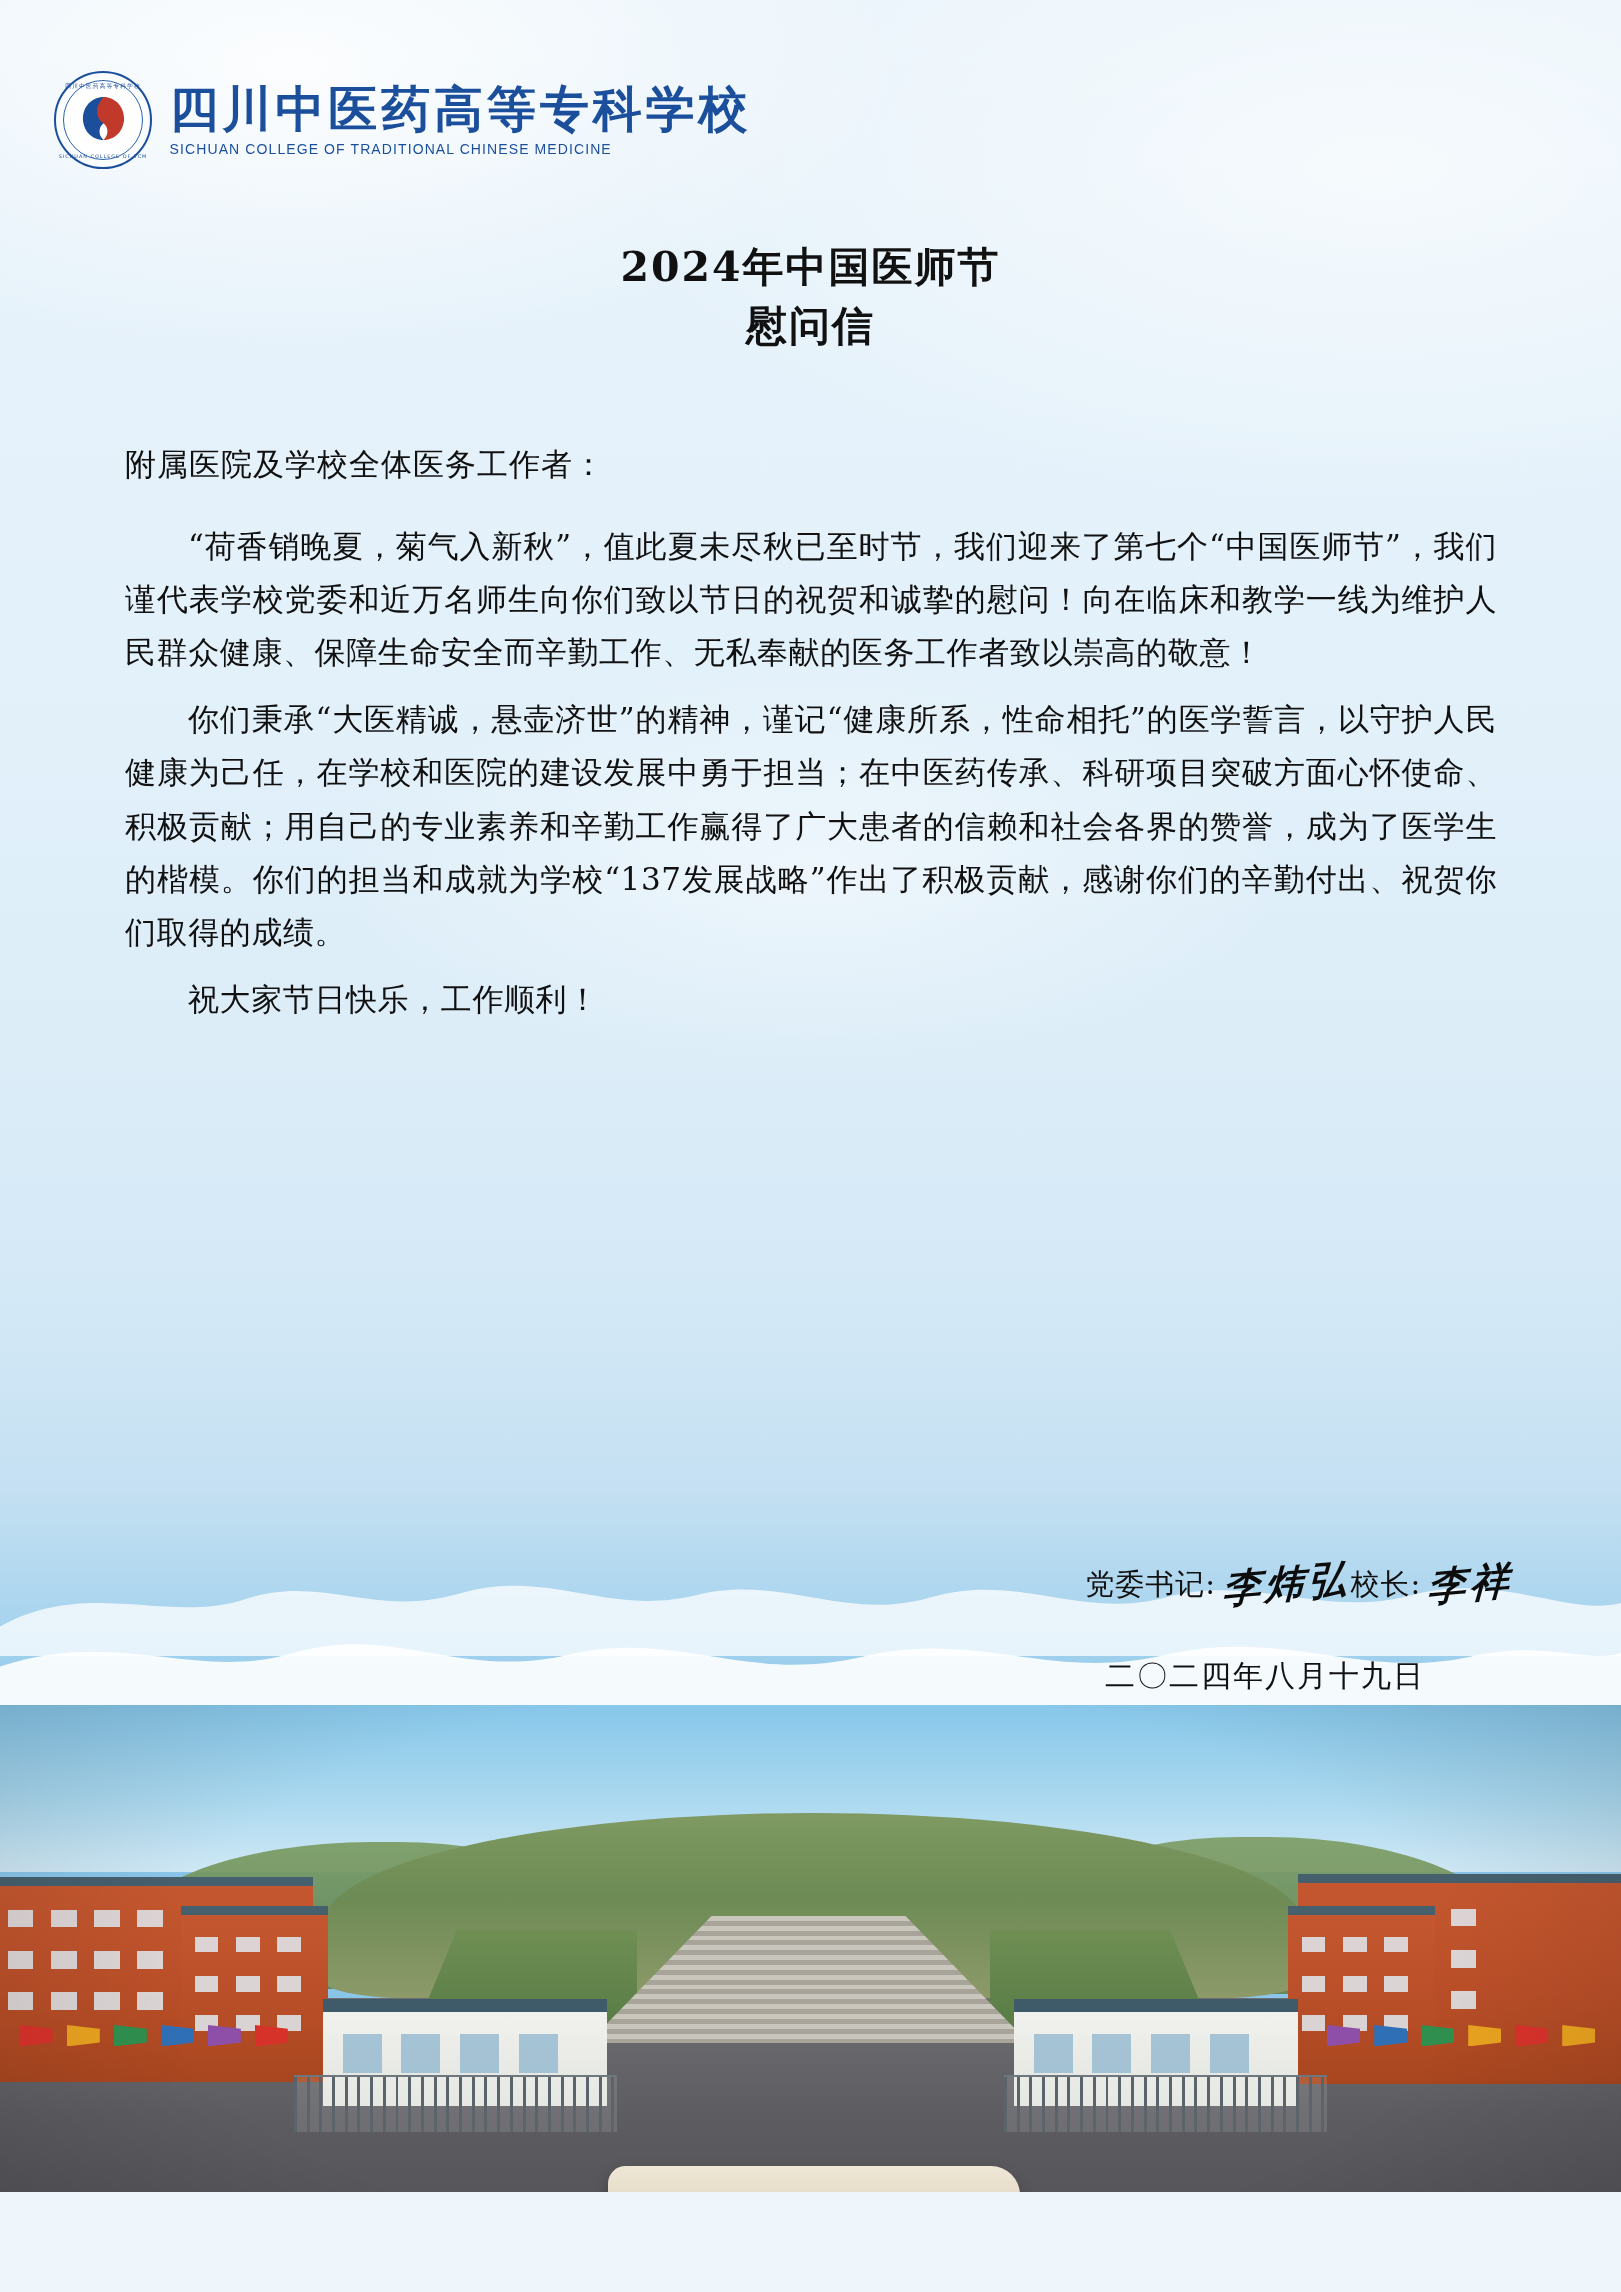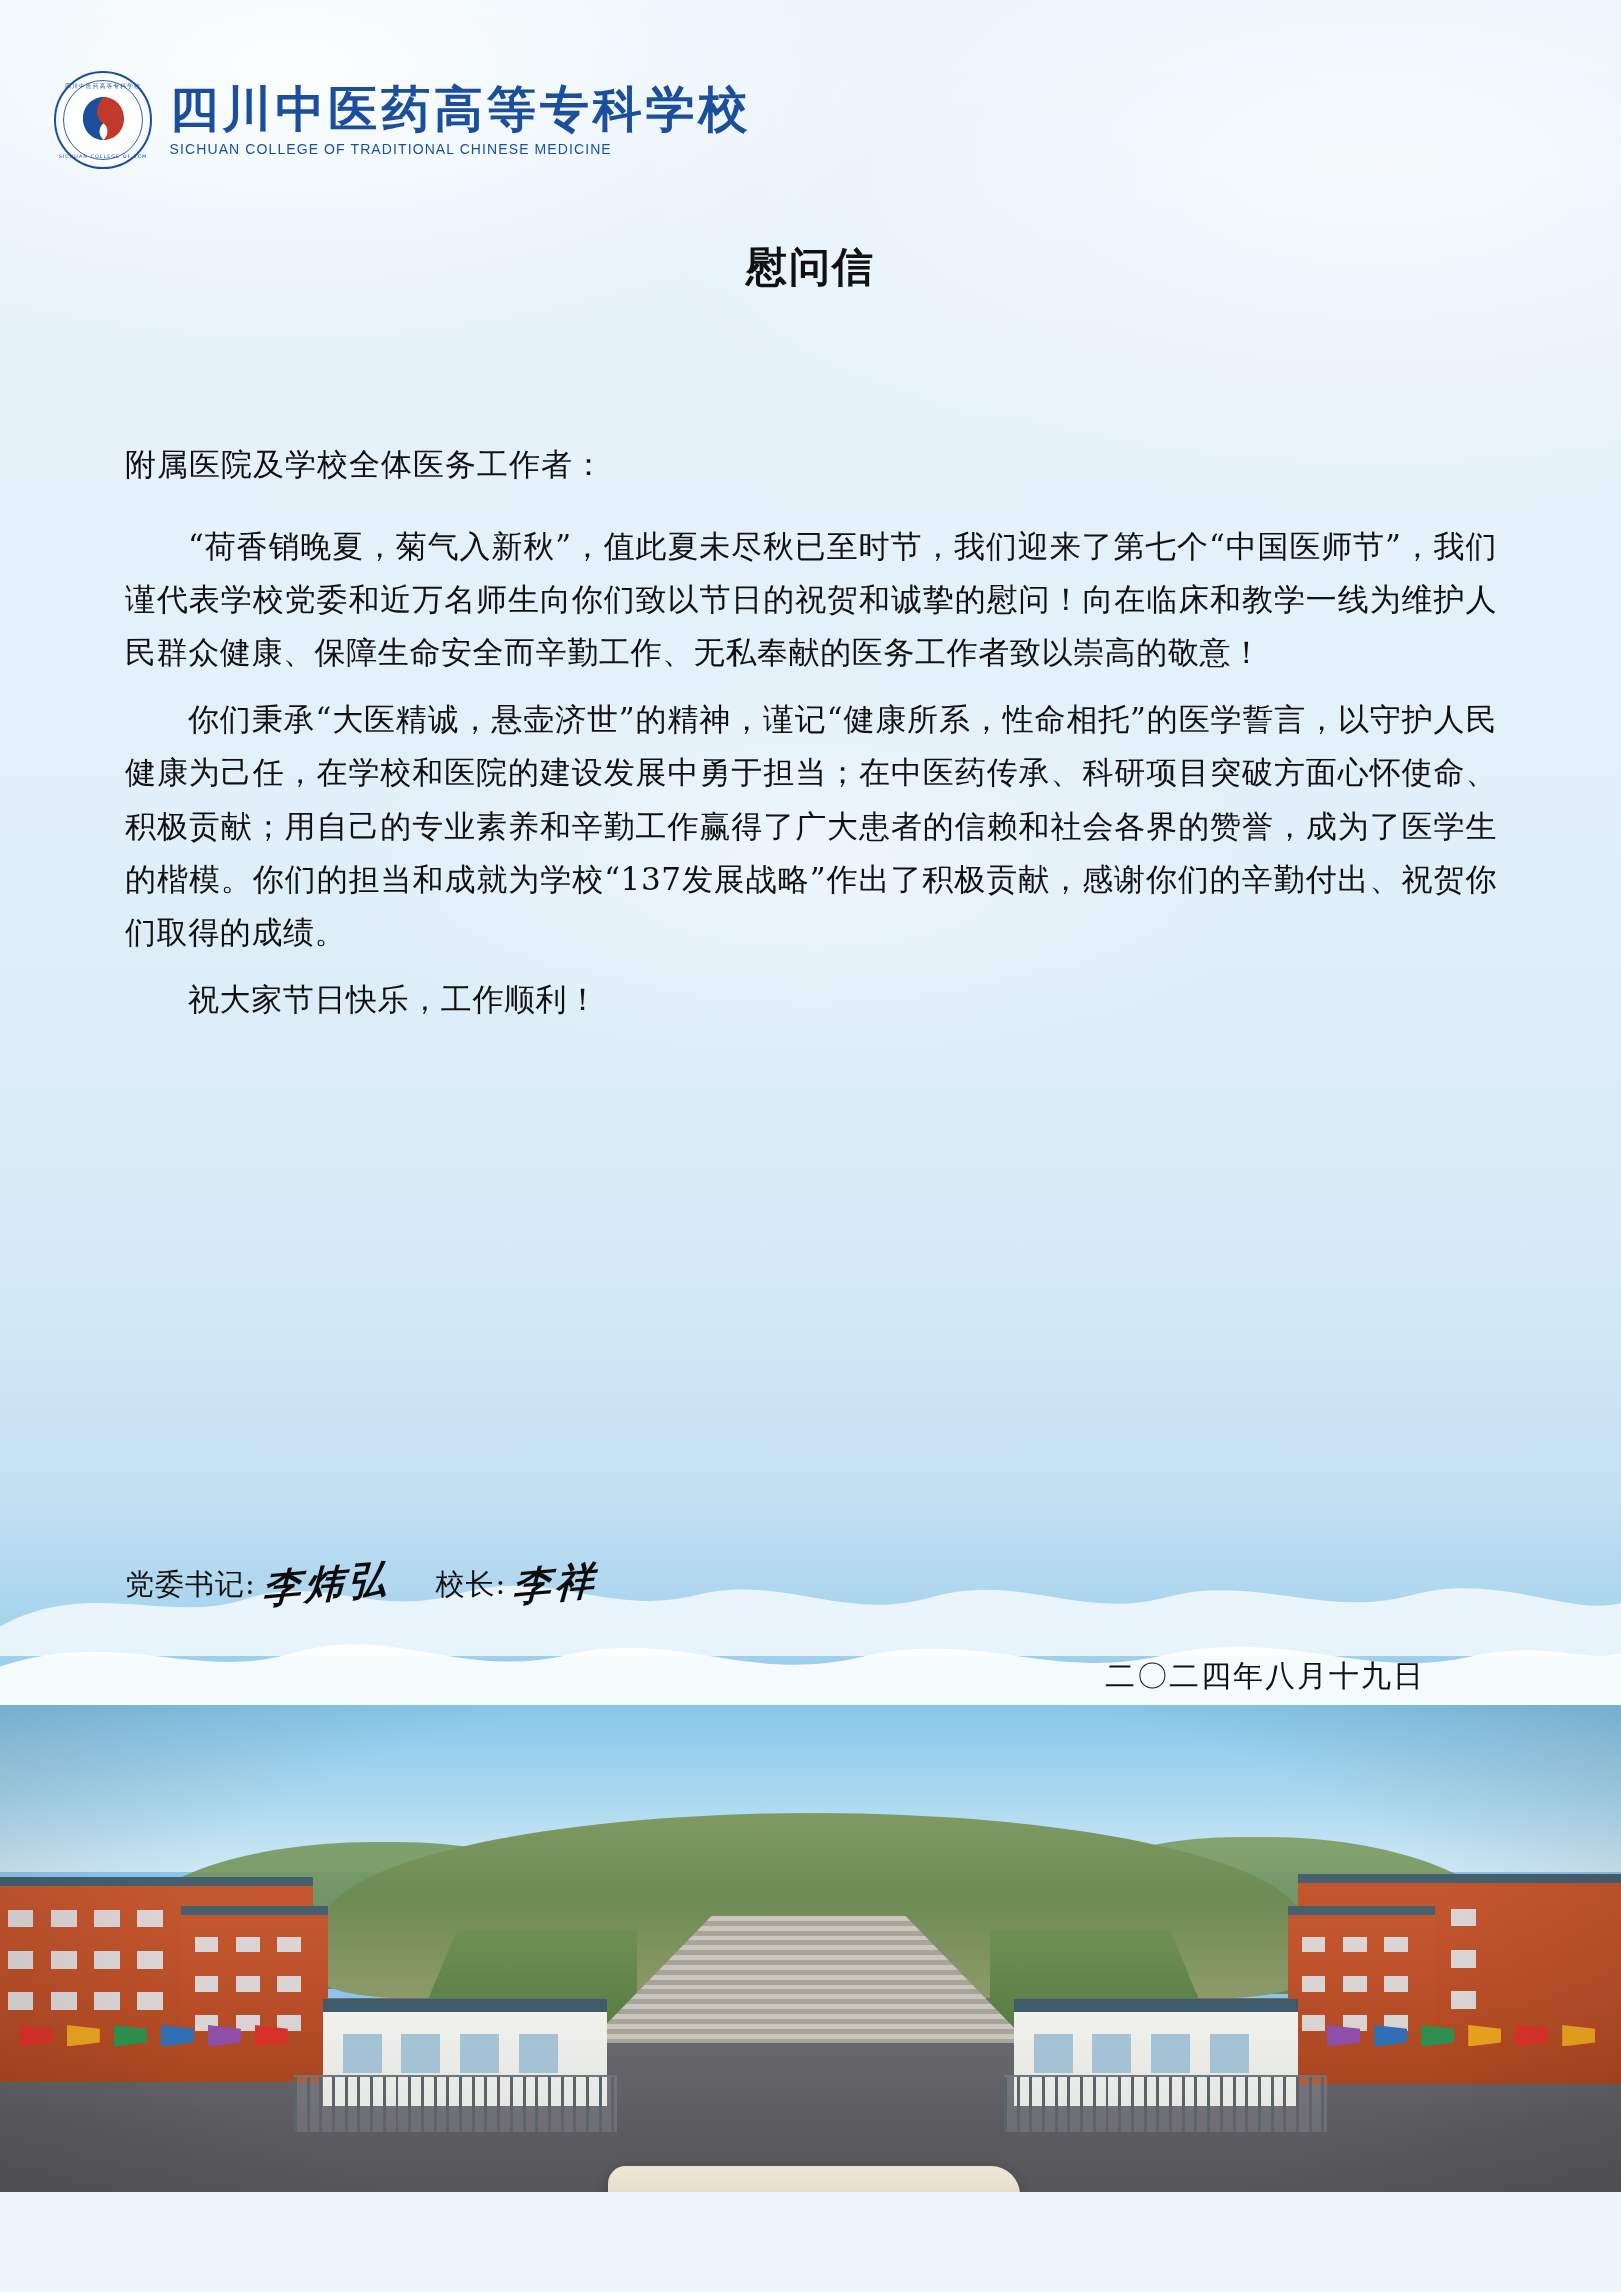--- a/index.html
+++ b/index.html
@@ -284,23 +284,22 @@
     font-family: "DejaVu Serif", serif;
   }
 
   
   .sign-row {
     position: absolute;
     left: 125px;
     right: 108px;
     top: 1564px;
     display: flex;
-    justify-content: flex-start;
+    justify-content: flex-end;
     align-items: flex-end;
-    gap: 45px;
   }
   .sign-item {
     display: flex;
     align-items: flex-end;
     gap: 5.9px;
   }
   .sign-label {
     font-size: 29px;
     color: #111;
     letter-spacing: 1px;
@@ -361,20 +360,21 @@
       </svg>
       <div class="arc-bottom">SICHUAN COLLEGE OF TCM</div>
     </div>
     <div class="logo-text">
       <div class="logo-cn">四川中医药高等专科学校</div>
       <div class="logo-en">SICHUAN COLLEGE OF TRADITIONAL CHINESE MEDICINE</div>
     </div>
   </div>
 
   <div class="title-block">
+    <div class="title-line">2024年中国医师节</div>
     <div class="title-line">慰问信</div>
   </div>
 
   <div class="letter">
     <div class="salutation">附属医院及学校全体医务工作者：</div>
     <p class="para">“荷香销晚夏，菊气入新秋”，值此夏未尽秋已至时节，我们迎来了第七个“中国医师节”，我们谨代表学校党委和近万名师生向你们致以节日的祝贺和诚挚的慰问！向在临床和教学一线为维护人民群众健康、保障生命安全而辛勤工作、无私奉献的医务工作者致以崇高的敬意！</p>
     <p class="para">你们秉承“大医精诚，悬壶济世”的精神，谨记“健康所系，性命相托”的医学誓言，以守护人民健康为己任，在学校和医院的建设发展中勇于担当；在中医药传承、科研项目突破方面心怀使命、积极贡献；用自己的专业素养和辛勤工作赢得了广大患者的信赖和社会各界的赞誉，成为了医学生的楷模。你们的担当和成就为学校“137发展战略”作出了积极贡献，感谢你们的辛勤付出、祝贺你们取得的成绩。</p>
     <p class="para">祝大家节日快乐，工作顺利！</p>
   </div>
 

